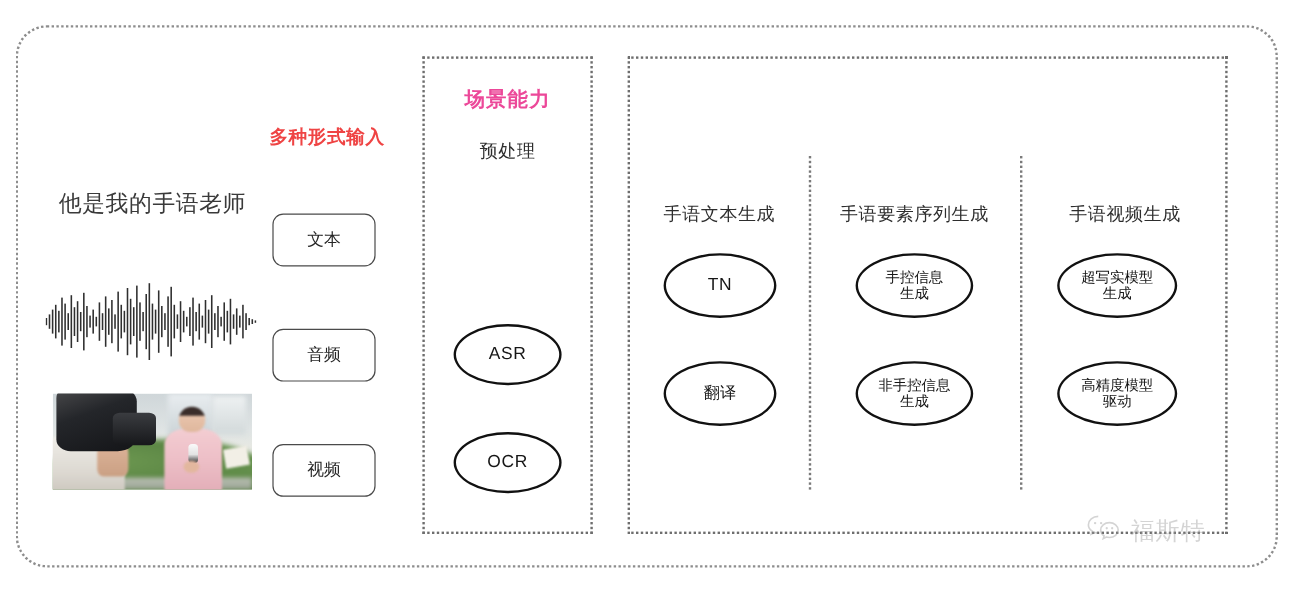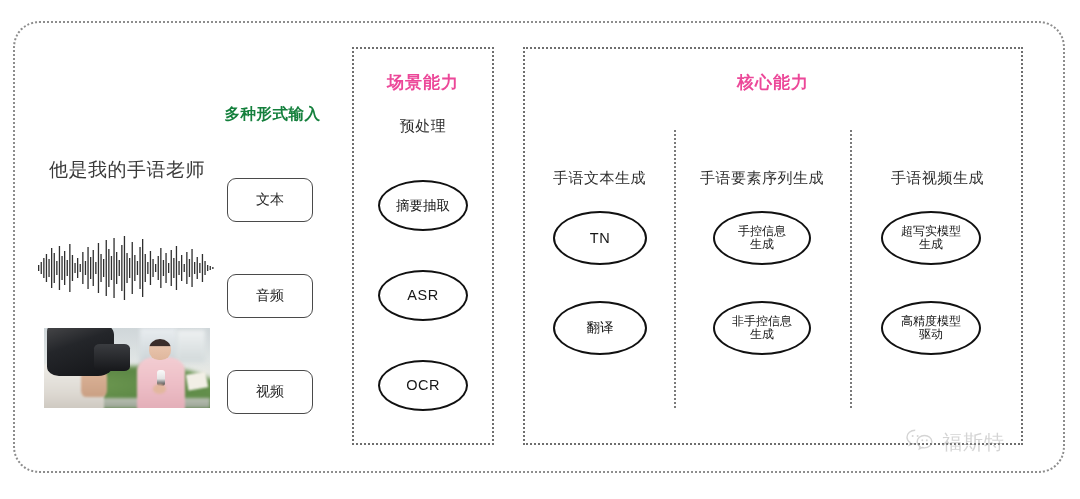--- a/index.html
+++ b/index.html
@@ -94,21 +94,21 @@
 
   
   .input-heading {
     position: absolute;
     left: 215px;
     top: 104px;
     width: 115px;
     text-align: center;
     font-size: 15.5px;
     font-weight: bold;
-    color: #15803d;
+    color: #ef4444;
     letter-spacing: 0.5px;
   }
   .sentence {
     position: absolute;
     left: 36px;
     top: 157px;
     width: 182px;
     text-align: center;
     font-size: 19px;
     color: #3a3a3a;
@@ -408,27 +408,25 @@
   </div>
 
   <div class="mode-btn btn-text">文本</div>
   <div class="mode-btn btn-video">视频</div>
   <div class="mode-btn btn-audio">音频</div>
 
   <div class="panel panel-scene">
     <div class="panel-title">场景能力</div>
     <div class="sub-title" style="left:0;right:0;top:68px;">预处理</div>
 
-    <div class="ellipse" style="left:24px;top:131px;width:90px;height:51px;">摘要抽取</div>
     <div class="ellipse latin" style="left:24px;top:221px;width:90px;height:51px;">ASR</div>
     <div class="ellipse latin" style="left:24px;top:311px;width:90px;height:51px;text-align:right;">OCR</div>
   </div>
 
   <div class="panel panel-core">
-    <div class="panel-title">核心能力</div>
 
     <div class="divider" style="left:149px;"></div>
     <div class="divider" style="left:325px;"></div>
 
     <div class="sub-title" style="left:0px;width:149px;top:120px;">手语文本生成</div>
     <div class="ellipse latin" style="left:28px;top:162px;width:94px;height:54px;">TN</div>
     <div class="ellipse" style="left:28px;top:252px;width:94px;height:54px;">翻译</div>
 
     <div class="sub-title" style="left:149px;width:176px;top:120px;">手语要素序列生成</div>
     <div class="ellipse small-text" style="left:188px;top:162px;width:98px;height:54px;">手控信息

